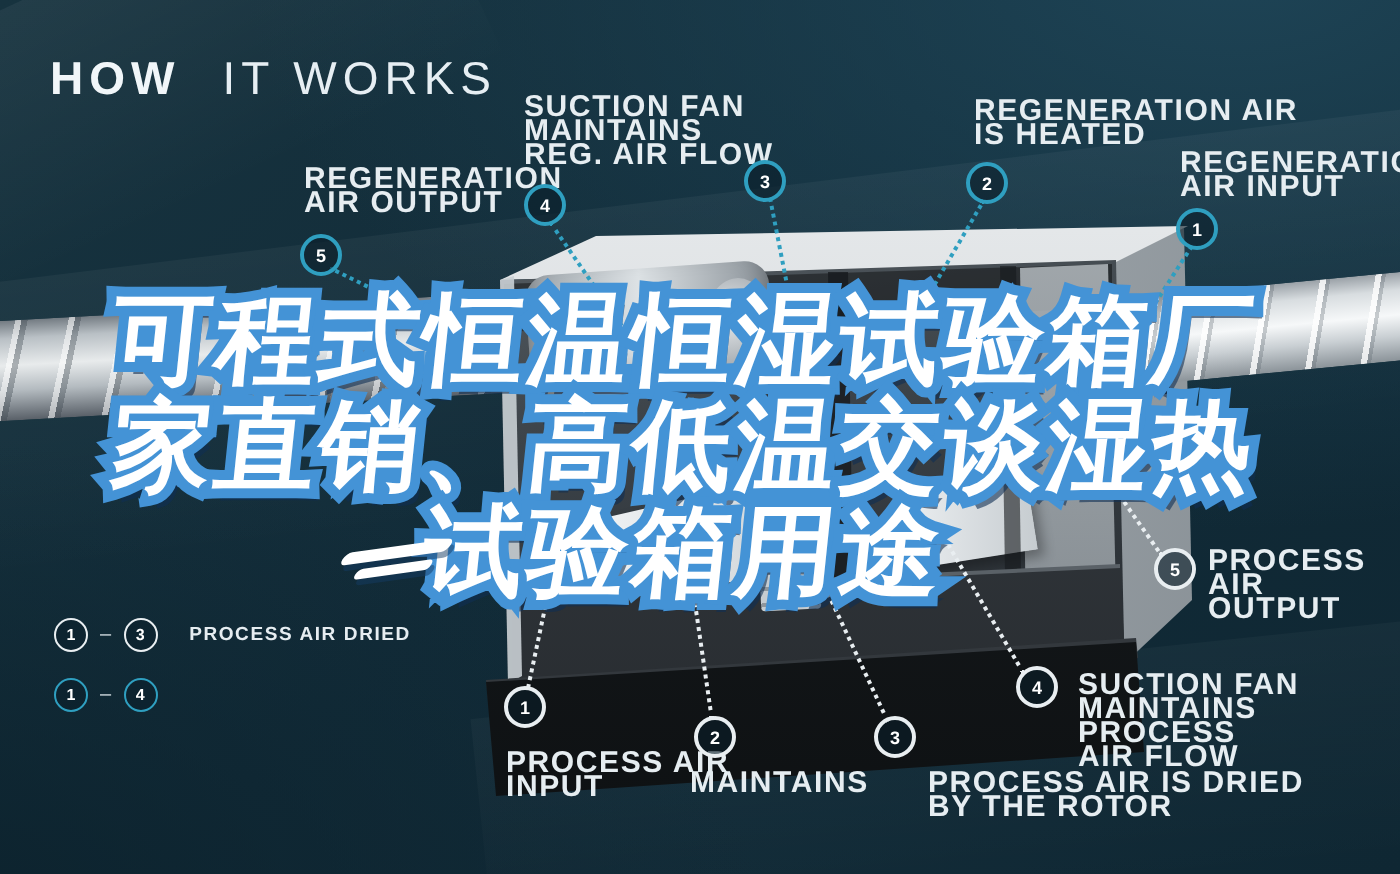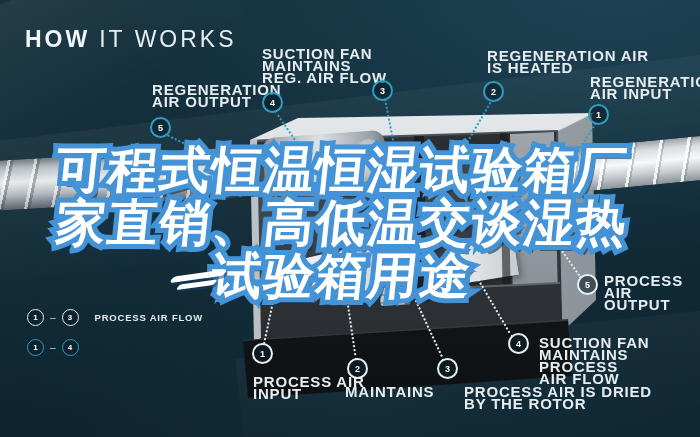--- a/index.html
+++ b/index.html
@@ -15,21 +15,21 @@
   .streak.s1{left:-120px;top:96px;width:980px;height:150px;transform:rotate(-7deg);
     background:linear-gradient(rgba(255,255,255,0.045),rgba(255,255,255,0));}
   .streak.s2{left:-60px;top:-30px;width:300px;height:130px;transform:rotate(-25deg);
     background:linear-gradient(rgba(255,255,255,0.05),rgba(255,255,255,0));}
   .streak.s3{left:240px;top:330px;width:560px;height:120px;transform:rotate(-6deg);
     background:linear-gradient(rgba(255,255,255,0.03),rgba(255,255,255,0));}
 
   
   .title{position:absolute;left:25px;top:26px;z-index:20;font-size:23px;letter-spacing:3px;color:#f1f6f9;}
   .title .bold{font-weight:700;margin-right:9px;}
-  .title .light{font-weight:300;color:#e6eef3;}
+  .title .light{font-weight:300;color:#e6eef3;margin-left:12px;}
 
   
   .shape{position:absolute;inset:0;}
   .m-side{clip-path:polygon(556px 130px,592px 114px,596px 300px,562px 332px);
     background:linear-gradient(110deg,#d4d9dc 0%,#aab1b6 40%,#7f878d 100%);z-index:4;}
   .m-toprim{clip-path:polygon(250px 140px,298px 118px,594px 113px,558px 131px);
     background:linear-gradient(#f0f2f3,#c2c8cd);z-index:5;}
   .m-front{clip-path:polygon(250px 140px,558px 130px,562px 320px,254px 342px);
     background:linear-gradient(170deg,#868e94 0%,#60686e 20%,#3c4349 48%,#262b30 78%,#1e2327 100%);z-index:5;}
   .m-topshadow{clip-path:polygon(252px 142px,556px 132px,556px 154px,252px 166px);
@@ -202,21 +202,21 @@
 
   <div class="badge white" style="left:577px;top:274px">5</div>
   <div class="lbl" style="left:604px;top:275px">PROCESS AIR
 OUTPUT</div>
 
   <div class="legend">
     <div class="legend-row process">
       <span class="lbadge">1</span>
       <span class="lsep">–</span>
       <span class="lbadge">3</span>
-      <span class="llabel">PROCESS AIR FLOW</span>
+      <span class="llabel">PROCESS AIR DRIED</span>
     </div>
     <div class="legend-row regen">
       <span class="lbadge">1</span>
       <span class="lsep">–</span>
       <span class="lbadge">4</span>
     </div>
   </div>
 
   <div class="headline">
     <div class="cn-line">

